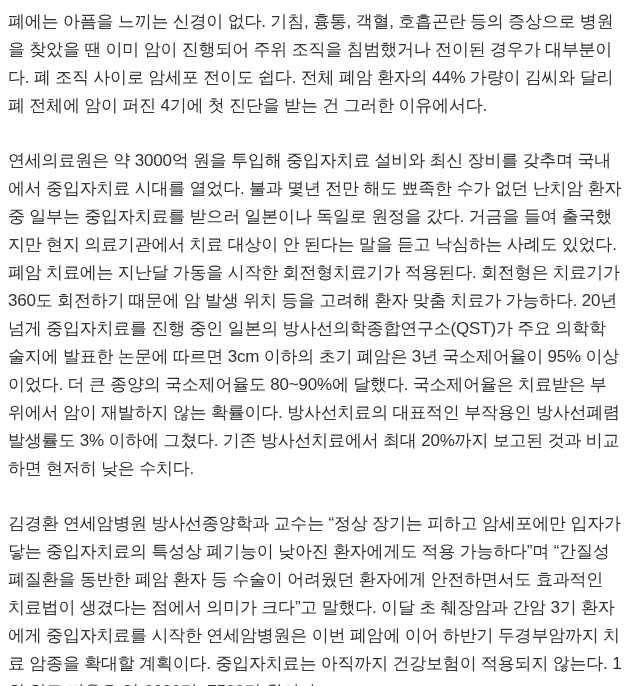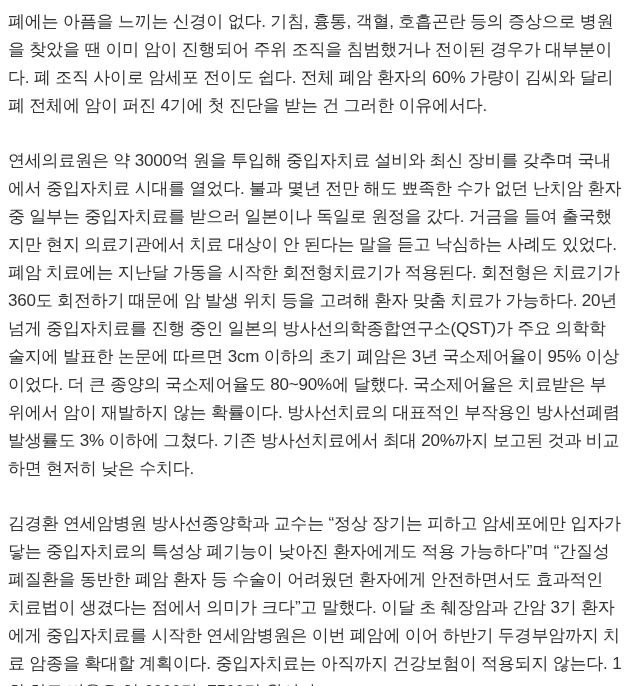--- a/index.html
+++ b/index.html
@@ -28,16 +28,16 @@
     margin: 0 0 27px 0;
   }
   .article-body p:last-child {
     margin-bottom: 0;
   }
 </style>
 </head>
 <body style="background: rgb(255, 255, 255);">
 
 <div class="article-body" style="color: rgb(51, 51, 51);">
-  <p>폐에는 아픔을 느끼는 신경이 없다. 기침, 흉통, 객혈, 호흡곤란 등의 증상으로 병원을 찾았을 땐 이미 암이 진행되어 주위 조직을 침범했거나 전이된 경우가 대부분이다. 폐 조직 사이로 암세포 전이도 쉽다. 전체 폐암 환자의 60% 가량이 김씨와 달리 폐 전체에 암이 퍼진 4기에 첫 진단을 받는 건 그러한 이유에서다.</p>
+  <p>폐에는 아픔을 느끼는 신경이 없다. 기침, 흉통, 객혈, 호흡곤란 등의 증상으로 병원을 찾았을 땐 이미 암이 진행되어 주위 조직을 침범했거나 전이된 경우가 대부분이다. 폐 조직 사이로 암세포 전이도 쉽다. 전체 폐암 환자의 44% 가량이 김씨와 달리 폐 전체에 암이 퍼진 4기에 첫 진단을 받는 건 그러한 이유에서다.</p>
   <p>연세의료원은 약 3000억 원을 투입해 중입자치료 설비와 최신 장비를 갖추며 국내에서 중입자치료 시대를 열었다. 불과 몇년 전만 해도 뾰족한 수가 없던 난치암 환자 중 일부는 중입자치료를 받으러 일본이나 독일로 원정을 갔다. 거금을 들여 출국했지만 현지 의료기관에서 치료 대상이 안 된다는 말을 듣고 낙심하는 사례도 있었다. 폐암 치료에는 지난달 가동을 시작한 회전형치료기가 적용된다. 회전형은 치료기가 360도 회전하기 때문에 암 발생 위치 등을 고려해 환자 맞춤 치료가 가능하다. 20년 넘게 중입자치료를 진행 중인 일본의 방사선의학종합연구소(QST)가 주요 의학학술지에 발표한 논문에 따르면 3cm 이하의 초기 폐암은 3년 국소제어율이 95% 이상이었다. 더 큰 종양의 국소제어율도 80~90%에 달했다. 국소제어율은 치료받은 부위에서 암이 재발하지 않는 확률이다. 방사선치료의 대표적인 부작용인 방사선폐렴 발생률도 3% 이하에 그쳤다. 기존 방사선치료에서 최대 20%까지 보고된 것과 비교하면 현저히 낮은 수치다.</p>
   <p>김경환 연세암병원 방사선종양학과 교수는 “정상 장기는 피하고 암세포에만 입자가 닿는 중입자치료의 특성상 폐기능이 낮아진 환자에게도 적용 가능하다”며 “간질성 폐질환을 동반한 폐암 환자 등 수술이 어려웠던 환자에게 안전하면서도 효과적인 치료법이 생겼다는 점에서 의미가 크다”고 말했다. 이달 초 췌장암과 간암 3기 환자에게 중입자치료를 시작한 연세암병원은 이번 폐암에 이어 하반기 두경부암까지 치료 암종을 확대할 계획이다. 중입자치료는 아직까지 건강보험이 적용되지 않는다. 1회 치료 비용은 약 6000만~7500만 원이다.</p>
 </div>
 
 </body></html>

